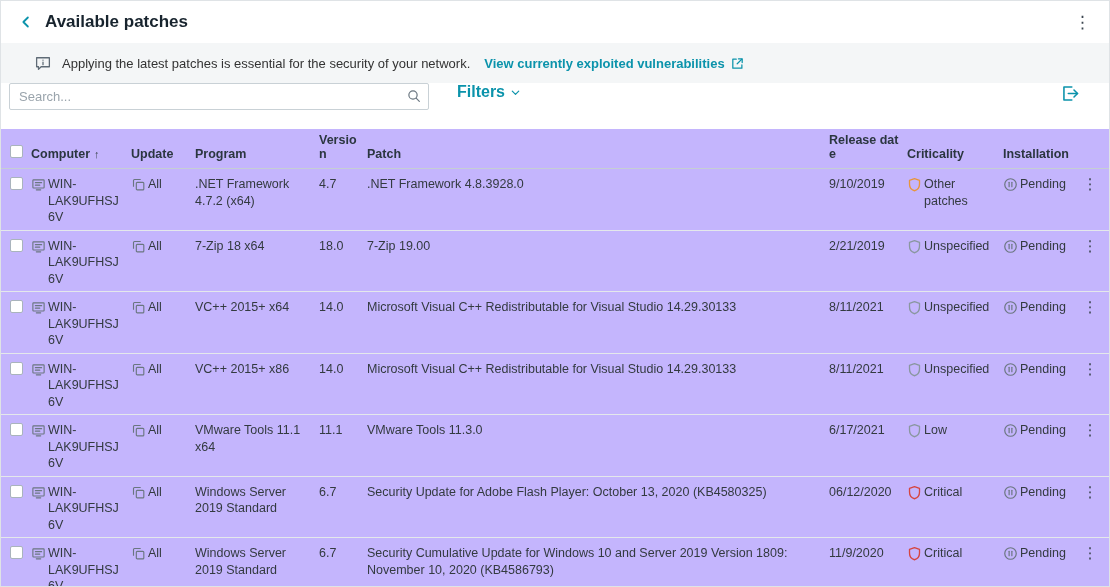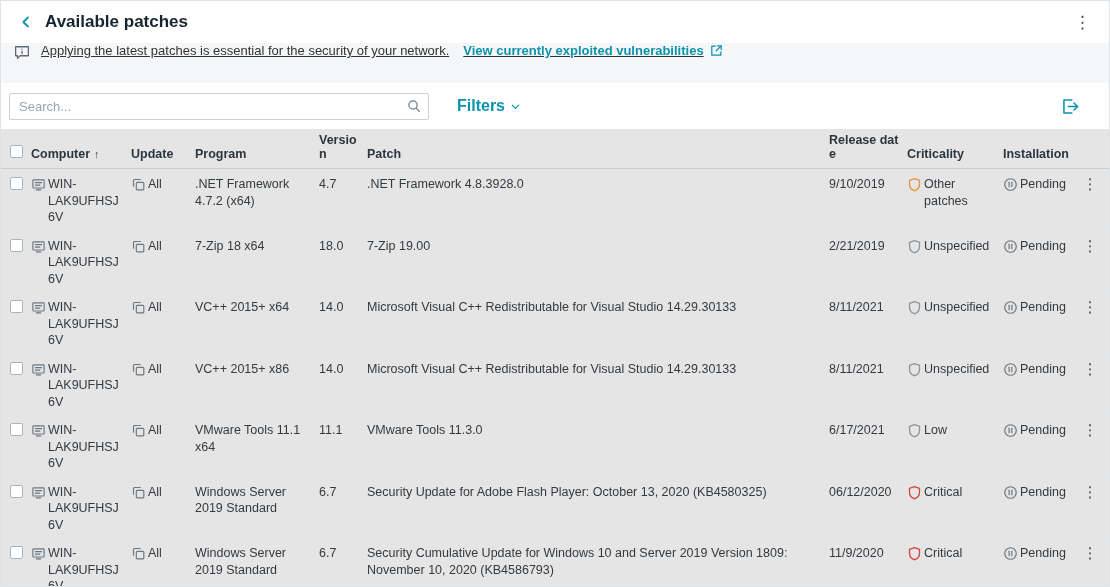--- a/index.html
+++ b/index.html
@@ -5,37 +5,37 @@
   :root{
     --accent:#0b93ab;
     --critical:#d64541;
     --warning:#e8953c;
     --muted:#8a97a0;
     --text:#333a40;
     --border:#e4e8eb;
   }
   *{box-sizing:border-box;margin:0;padding:0;}
   body{font-family:"Liberation Sans",sans-serif;color:var(--text);background:#fff;}
-  .app{width:1110px;height:587px;border:1px solid #dfe3e6;background:#e5e5e5;overflow:hidden;}
+  .app{width:1110px;height:587px;border:1px solid #dfe3e6;background:#c4b5fd;overflow:hidden;}
 
   
   .titlebar{height:42px;display:flex;align-items:center;padding:0 14px;background:#fff;}
   .back-btn{display:inline-flex;align-items:center;justify-content:center;width:22px;height:22px;color:var(--accent);cursor:pointer;}
   .page-title{font-size:17px;font-weight:700;color:#18242e;margin-left:8px;}
   .titlebar .spacer{flex:1;}
   .kebab{font-size:17px;color:#3c4650;line-height:1;cursor:pointer;padding:2px 4px;}
 
   
-  .banner{height:40px;background:#f4f6f7;display:flex;align-items:flex-start;padding:0 12px;font-size:13px;color:#333;text-decoration:underline;}
+  .banner{height:40px;background:#f4f6f7;display:flex;align-items:center;padding:0 33px;font-size:13px;color:#333;}
   .banner .info-ic{display:inline-flex;margin-right:10px;color:#5f6b76;}
   .banner-link{color:var(--accent);font-weight:700;text-decoration:none;margin-left:14px;cursor:pointer;}
   .ext-ic{display:inline-flex;margin-left:5px;color:var(--accent);}
 
   
-  .toolbar{height:46px;display:flex;align-items:center;padding:0 28px 0 8px;background:#fff;}
+  .toolbar{height:46px;display:flex;align-items:flex-start;padding:0 28px 0 8px;background:#fff;}
   .search-box{position:relative;width:420px;}
   .search-box input{width:100%;height:27px;border:1px solid #c9d1d6;border-radius:2px;padding:0 30px 0 9px;font-size:13px;font-family:"Liberation Sans",sans-serif;color:var(--text);outline:none;}
   .search-box input::placeholder{color:#9aa4ac;}
   .search-ic{position:absolute;right:7px;top:5px;color:#6a7680;}
   .filters{display:flex;align-items:center;gap:5px;margin-left:28px;color:var(--accent);font-size:16px;font-weight:700;cursor:pointer;}
   .toolbar .spacer{flex:1;}
   .export-btn{display:inline-flex;color:var(--accent);cursor:pointer;}
 
   
   .grid-row{display:grid;grid-template-columns:30px 100px 64px 124px 48px 1fr 78px 96px 76px 30px;}

